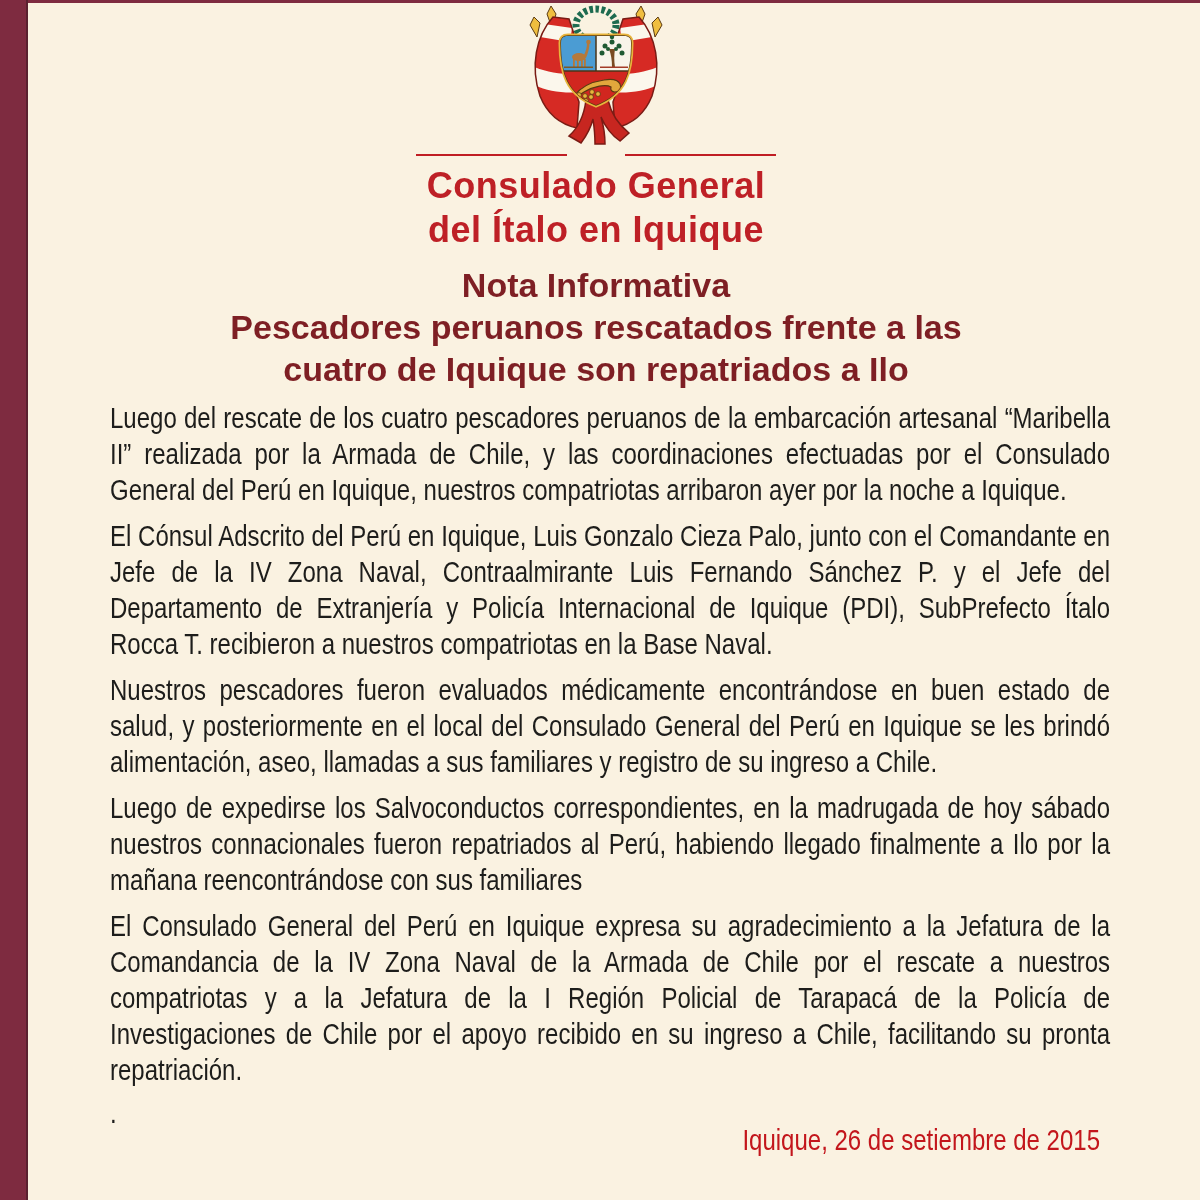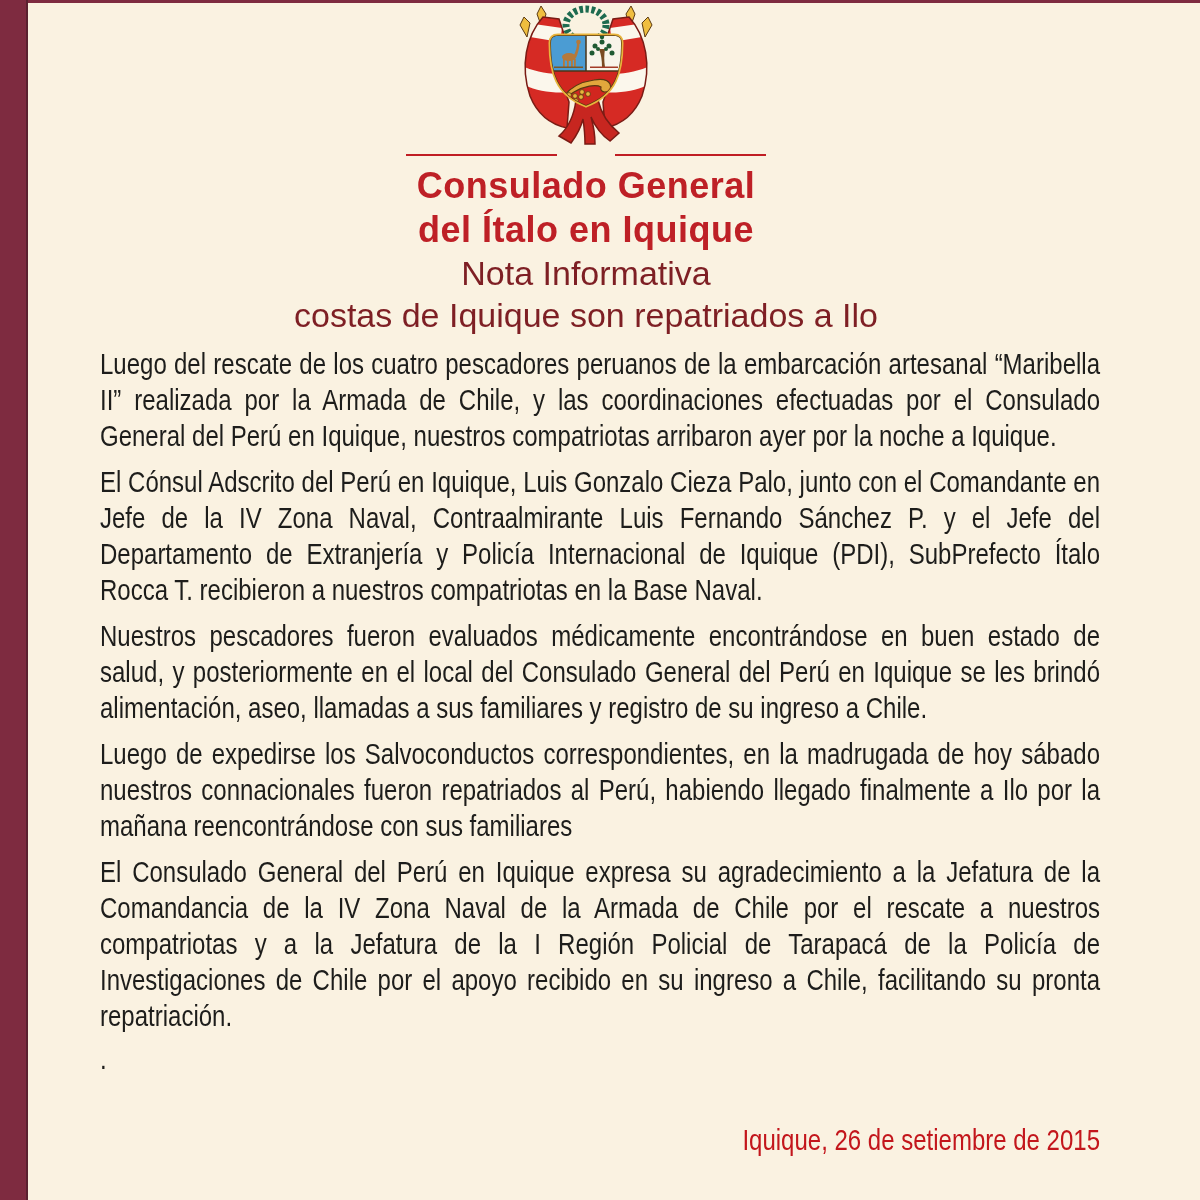--- a/index.html
+++ b/index.html
@@ -15,41 +15,42 @@
     width: 1200px; height: 3px;
     background: #7E2B40;
   }
   .left-strip {
     position: absolute; top: 0; left: 0;
     width: 26px; height: 1200px;
     background: #7E2B40;
     border-right: 2px solid #5A2130;
   }
   .content {
-    position: absolute; left: 28px; top: 0;
+    position: absolute; left: 38px; top: 0;
     width: 1116px;
   }
   .emblem { display: block; margin: 4px auto 0; }
   .divider-row {
     display: flex; justify-content: center; gap: 58px;
     margin-top: 2px;
   }
   .divider { width: 151px; height: 2px; background: #C01E24; }
   .org-name {
     margin-top: 8px;
     text-align: center;
     color: #BE2026;
     font-size: 36px; line-height: 44px;
     font-weight: 600;
     letter-spacing: 0.5px;
   }
   .title-block {
+    margin-top: 12px;
     text-align: center;
     color: #7E1F24;
-    font-weight: normal;
+    font-weight: bold;
     font-size: 34px; line-height: 42px;
   }
   .main {
     margin: 10px 0 0 72px;
     width: 1250px;
     transform: scaleX(0.8);
     transform-origin: 0 0;
   }
   .main p {
     margin: 0 0 10px 0;
@@ -171,21 +172,22 @@
     <div class="divider"></div>
   </div>
 
   <div class="org-name">
     <div>Consulado General</div>
     <div>del Ítalo en Iquique</div>
   </div>
 
   <div class="title-block">
     <div>Nota Informativa</div>
-    <div>costas de Iquique son repatriados a Ilo</div>
+    <div>Pescadores peruanos rescatados frente a las</div>
+    <div>cuatro de Iquique son repatriados a Ilo</div>
   </div>
 
   <div class="main">
     <p>Luego del rescate de los cuatro pescadores peruanos de la embarcación artesanal “Maribella II” realizada por la Armada de Chile, y las coordinaciones efectuadas por el Consulado General del Perú en Iquique, nuestros compatriotas arribaron ayer por la noche a Iquique.</p>
     <p>El Cónsul Adscrito del Perú en Iquique, Luis Gonzalo Cieza Palo, junto con el Comandante en Jefe de la IV Zona Naval, Contraalmirante Luis Fernando Sánchez P. y el Jefe del Departamento de Extranjería y Policía Internacional de Iquique (PDI), SubPrefecto Ítalo Rocca T. recibieron a nuestros compatriotas en la Base Naval.</p>
     <p>Nuestros pescadores fueron evaluados médicamente encontrándose en buen estado de salud, y posteriormente en el local del Consulado General del Perú en Iquique se les brindó alimentación, aseo, llamadas a sus familiares y registro de su ingreso a Chile.</p>
     <p>Luego de expedirse los Salvoconductos correspondientes, en la madrugada de hoy sábado nuestros connacionales fueron repatriados al Perú, habiendo llegado finalmente a Ilo por la mañana reencontrándose con sus familiares</p>
     <p>El Consulado General del Perú en Iquique expresa su agradecimiento a la Jefatura de la Comandancia de la IV Zona Naval de la Armada de Chile por el rescate a nuestros compatriotas y a la Jefatura de la I Región Policial de Tarapacá de la Policía de Investigaciones de Chile por el apoyo recibido en su ingreso a Chile, facilitando su pronta repatriación.</p>
     <p class="trailing-dot">.</p>
   </div>

